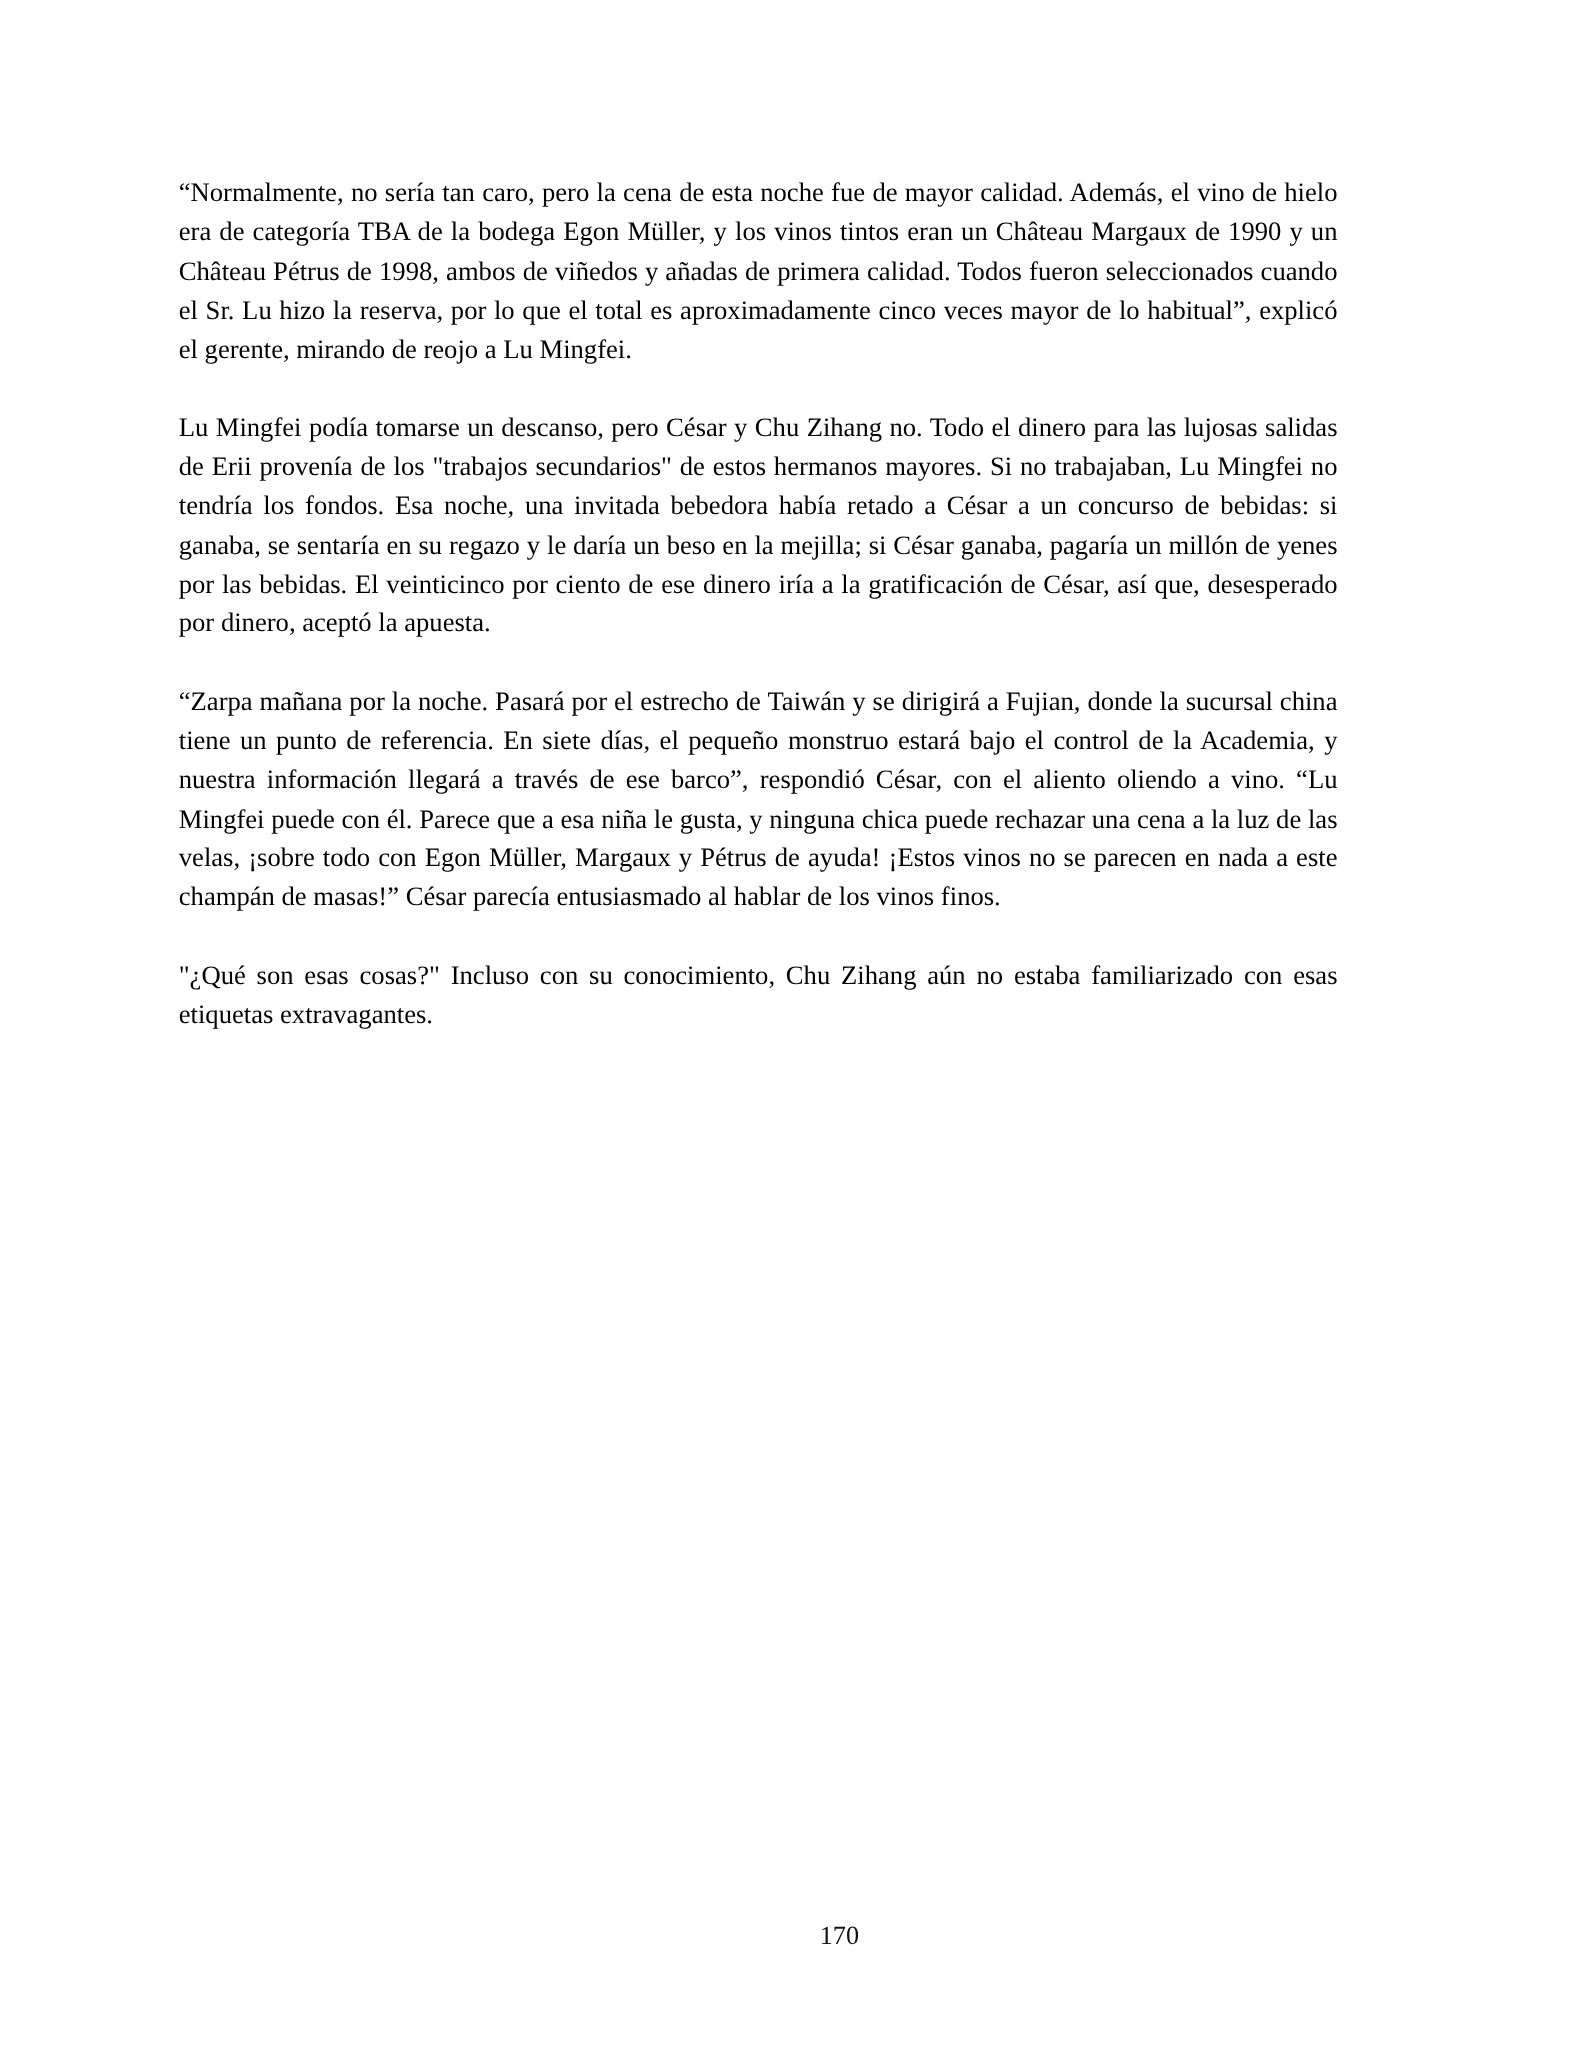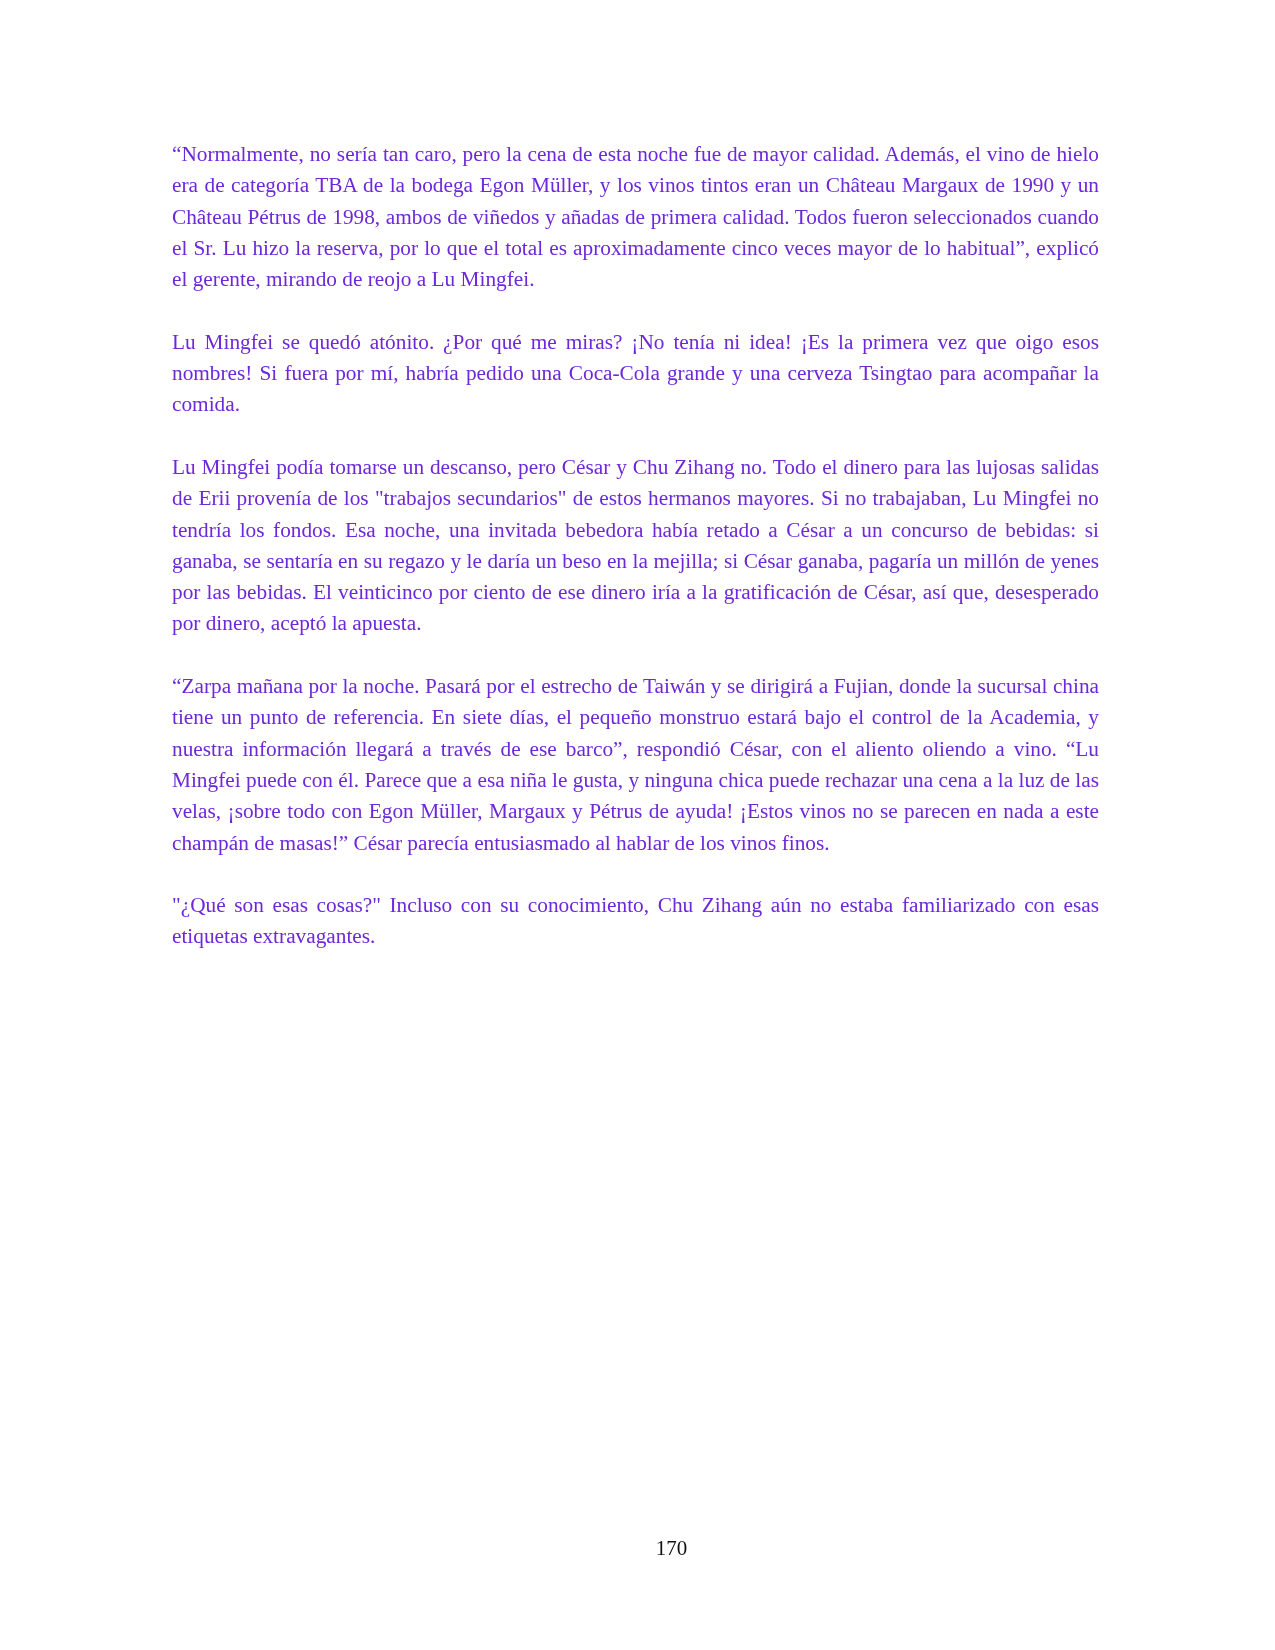--- a/index.html
+++ b/index.html
@@ -1,32 +1,31 @@
 <!DOCTYPE html>
 <html><head>
 <meta charset="utf-8">
 <style>
   html, body { margin: 0; padding: 0; background: #ffffff; }
   body { width: 1275px; height: 1650px; position: relative; overflow: hidden; }
   .page {
     position: absolute; left: 143px; top: 139px; width: 927px;
     font-family: "Liberation Serif", "DejaVu Serif", serif;
-    font-size: 21.3px; line-height: 31.3px; color: #6d28d9; margin-left: 29px;
+    font-size: 21.3px; line-height: 31.3px; color: #000000;
   }
   .para { margin: 0 0 31.3px 0; text-align: justify; }
   .page-number {
     position: absolute; left: 0; width: 1275px; top: 1536px;
     text-align: center; font-family: "Liberation Serif", "DejaVu Serif", serif;
     font-size: 21px; color: #111111; padding-left: 34px;
   }
 </style>
 </head>
 <body>
 
 <div class="page">
   <p class="para">“Normalmente, no sería tan caro, pero la cena de esta noche fue de mayor calidad. Además, el vino de hielo era de categoría TBA de la bodega Egon Müller, y los vinos tintos eran un Château Margaux de 1990 y un Château Pétrus de 1998, ambos de viñedos y añadas de primera calidad. Todos fueron seleccionados cuando el Sr. Lu hizo la reserva, por lo que el total es aproximadamente cinco veces mayor de lo habitual”, explicó el gerente, mirando de reojo a Lu Mingfei.</p>
-  <p class="para">Lu Mingfei se quedó atónito. ¿Por qué me miras? ¡No tenía ni idea! ¡Es la primera vez que oigo esos nombres! Si fuera por mí, habría pedido una Coca-Cola grande y una cerveza Tsingtao para acompañar la comida.</p>
   <p class="para">Lu Mingfei podía tomarse un descanso, pero César y Chu Zihang no. Todo el dinero para las lujosas salidas de Erii provenía de los "trabajos secundarios" de estos hermanos mayores. Si no trabajaban, Lu Mingfei no tendría los fondos. Esa noche, una invitada bebedora había retado a César a un concurso de bebidas: si ganaba, se sentaría en su regazo y le daría un beso en la mejilla; si César ganaba, pagaría un millón de yenes por las bebidas. El veinticinco por ciento de ese dinero iría a la gratificación de César, así que, desesperado por dinero, aceptó la apuesta.</p>
   <p class="para">“Zarpa mañana por la noche. Pasará por el estrecho de Taiwán y se dirigirá a Fujian, donde la sucursal china tiene un punto de referencia. En siete días, el pequeño monstruo estará bajo el control de la Academia, y nuestra información llegará a través de ese barco”, respondió César, con el aliento oliendo a vino. “Lu Mingfei puede con él. Parece que a esa niña le gusta, y ninguna chica puede rechazar una cena a la luz de las velas, ¡sobre todo con Egon Müller, Margaux y Pétrus de ayuda! ¡Estos vinos no se parecen en nada a este champán de masas!” César parecía entusiasmado al hablar de los vinos finos.</p>
   <p class="para">"¿Qué son esas cosas?" Incluso con su conocimiento, Chu Zihang aún no estaba familiarizado con esas etiquetas extravagantes.</p>
 </div>
 
 <div class="page-number">170</div>
 
 </body></html>

